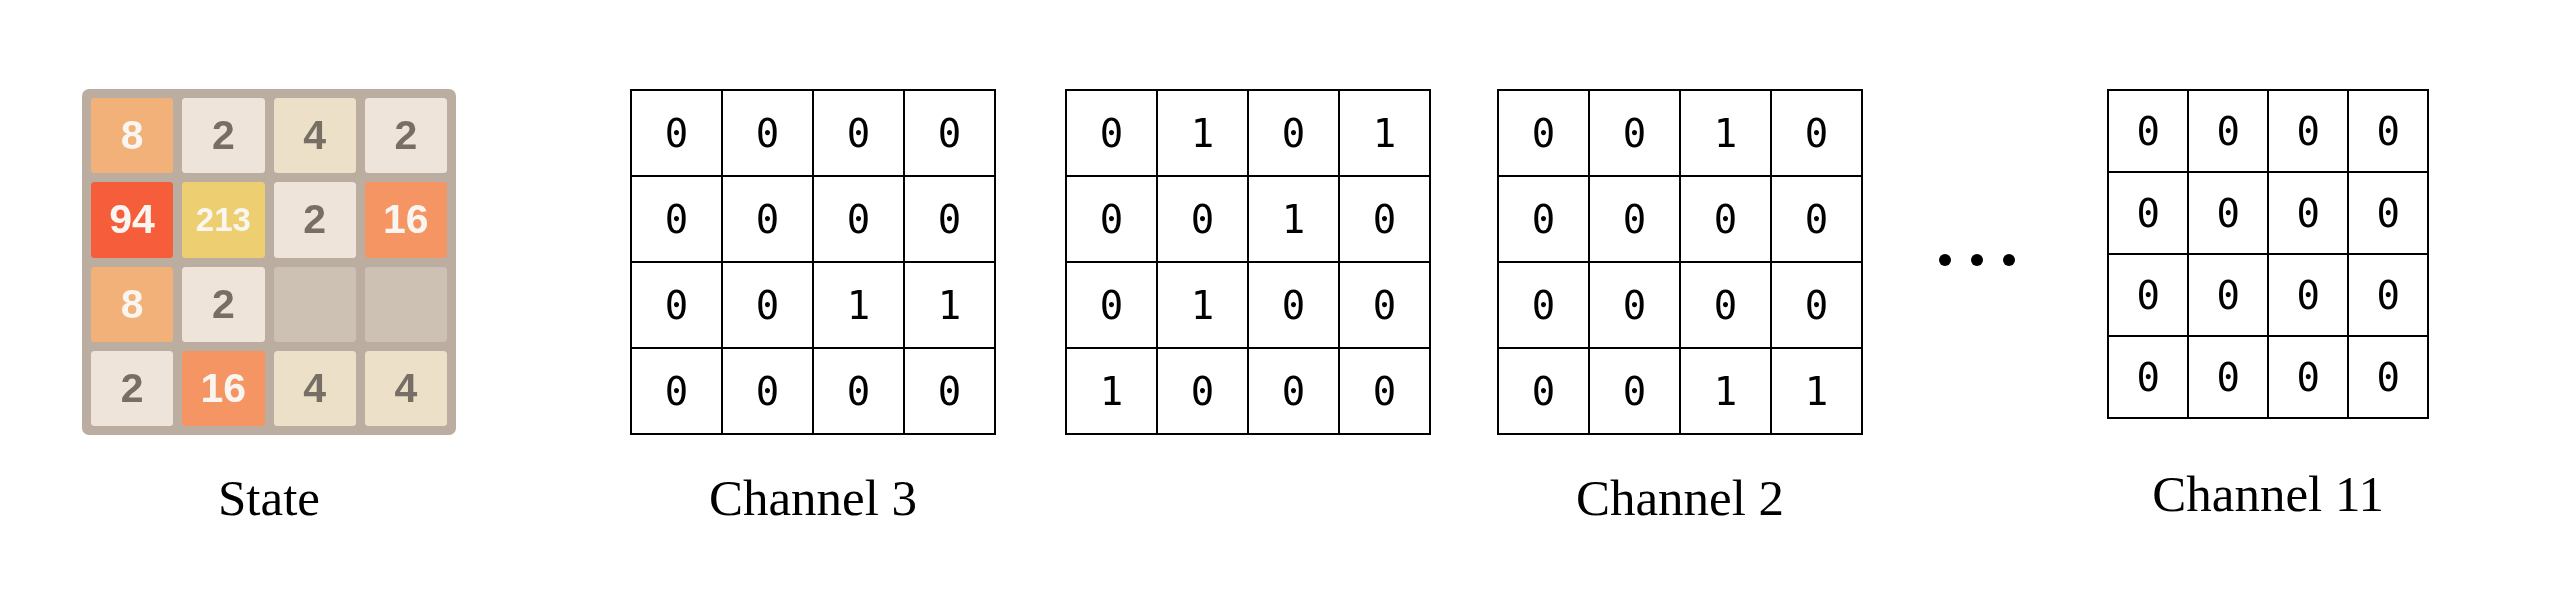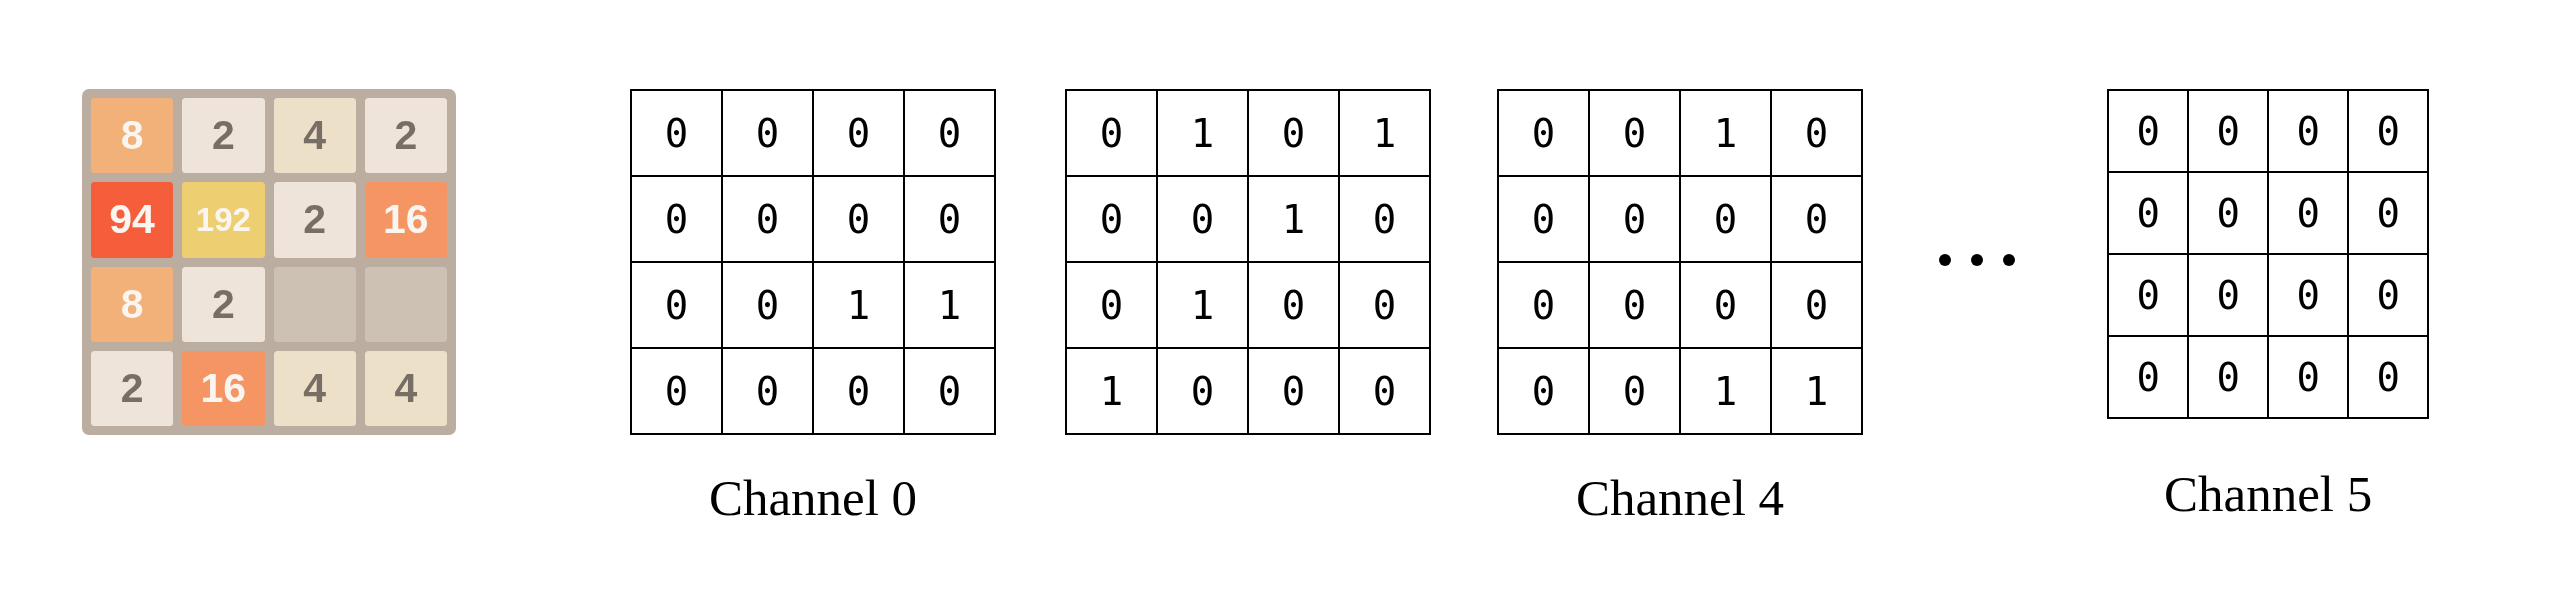--- a/index.html
+++ b/index.html
@@ -94,32 +94,33 @@
 
 <div class="figure">
 
   <div class="block state-block">
     <div class="board" style="background: rgb(187, 173, 160);">
         <div class="tile" style="background: rgb(242, 177, 121); color: rgb(249, 246, 242);">8</div>
         <div class="tile" style="background: rgb(238, 228, 218); color: rgb(119, 110, 101);">2</div>
         <div class="tile" style="background: rgb(237, 224, 200); color: rgb(119, 110, 101);">4</div>
         <div class="tile" style="background: rgb(238, 228, 218); color: rgb(119, 110, 101);">2</div>
         <div class="tile" style="background: rgb(246, 94, 59); color: rgb(249, 246, 242);">94</div>
-        <div class="tile len3" style="background: rgb(237, 207, 114); color: rgb(249, 246, 242);">192</div>
+        <div class="tile len3" style="background: rgb(237, 207, 114); color: rgb(249, 246, 242);">213</div>
         <div class="tile" style="background: rgb(238, 228, 218); color: rgb(119, 110, 101);">2</div>
         <div class="tile" style="background: rgb(245, 149, 99); color: rgb(249, 246, 242);">16</div>
         <div class="tile" style="background: rgb(242, 177, 121); color: rgb(249, 246, 242);">8</div>
         <div class="tile" style="background: rgb(238, 228, 218); color: rgb(119, 110, 101);">2</div>
         <div class="tile" style="background: rgb(205, 193, 180);"></div>
         <div class="tile" style="background: rgb(205, 193, 180);"></div>
         <div class="tile" style="background: rgb(238, 228, 218); color: rgb(119, 110, 101);">2</div>
         <div class="tile" style="background: rgb(245, 149, 99); color: rgb(249, 246, 242);">16</div>
         <div class="tile" style="background: rgb(237, 224, 200); color: rgb(119, 110, 101);">4</div>
         <div class="tile" style="background: rgb(237, 224, 200); color: rgb(119, 110, 101);">4</div>
       </div>
+    <div class="caption">State</div>
   </div>
 
   <div class="block channel-block ml-ch0">
     <div class="mgrid" style="border-color: rgb(0, 0, 0);">
         <div class="mcell" style="border-color: rgb(0, 0, 0); color: rgb(0, 0, 0);">0</div>
         <div class="mcell" style="border-color: rgb(0, 0, 0); color: rgb(0, 0, 0);">0</div>
         <div class="mcell" style="border-color: rgb(0, 0, 0); color: rgb(0, 0, 0);">0</div>
         <div class="mcell" style="border-color: rgb(0, 0, 0); color: rgb(0, 0, 0);">0</div>
         <div class="mcell" style="border-color: rgb(0, 0, 0); color: rgb(0, 0, 0);">0</div>
         <div class="mcell" style="border-color: rgb(0, 0, 0); color: rgb(0, 0, 0);">0</div>
@@ -127,21 +128,21 @@
         <div class="mcell" style="border-color: rgb(0, 0, 0); color: rgb(0, 0, 0);">0</div>
         <div class="mcell" style="border-color: rgb(0, 0, 0); color: rgb(0, 0, 0);">0</div>
         <div class="mcell" style="border-color: rgb(0, 0, 0); color: rgb(0, 0, 0);">0</div>
         <div class="mcell" style="border-color: rgb(0, 0, 0); color: rgb(0, 0, 0);">1</div>
         <div class="mcell" style="border-color: rgb(0, 0, 0); color: rgb(0, 0, 0);">1</div>
         <div class="mcell" style="border-color: rgb(0, 0, 0); color: rgb(0, 0, 0);">0</div>
         <div class="mcell" style="border-color: rgb(0, 0, 0); color: rgb(0, 0, 0);">0</div>
         <div class="mcell" style="border-color: rgb(0, 0, 0); color: rgb(0, 0, 0);">0</div>
         <div class="mcell" style="border-color: rgb(0, 0, 0); color: rgb(0, 0, 0);">0</div>
       </div>
-    <div class="caption">Channel 0</div>
+    <div class="caption">Channel 3</div>
   </div>
 
   <div class="block channel-block ml-ch1">
     <div class="mgrid" style="border-color: rgb(0, 0, 0);">
         <div class="mcell" style="border-color: rgb(0, 0, 0); color: rgb(0, 0, 0);">0</div>
         <div class="mcell" style="border-color: rgb(0, 0, 0); color: rgb(0, 0, 0);">1</div>
         <div class="mcell" style="border-color: rgb(0, 0, 0); color: rgb(0, 0, 0);">0</div>
         <div class="mcell" style="border-color: rgb(0, 0, 0); color: rgb(0, 0, 0);">1</div>
         <div class="mcell" style="border-color: rgb(0, 0, 0); color: rgb(0, 0, 0);">0</div>
         <div class="mcell" style="border-color: rgb(0, 0, 0); color: rgb(0, 0, 0);">0</div>
@@ -170,21 +171,21 @@
         <div class="mcell" style="border-color: rgb(0, 0, 0); color: rgb(0, 0, 0);">0</div>
         <div class="mcell" style="border-color: rgb(0, 0, 0); color: rgb(0, 0, 0);">0</div>
         <div class="mcell" style="border-color: rgb(0, 0, 0); color: rgb(0, 0, 0);">0</div>
         <div class="mcell" style="border-color: rgb(0, 0, 0); color: rgb(0, 0, 0);">0</div>
         <div class="mcell" style="border-color: rgb(0, 0, 0); color: rgb(0, 0, 0);">0</div>
         <div class="mcell" style="border-color: rgb(0, 0, 0); color: rgb(0, 0, 0);">0</div>
         <div class="mcell" style="border-color: rgb(0, 0, 0); color: rgb(0, 0, 0);">0</div>
         <div class="mcell" style="border-color: rgb(0, 0, 0); color: rgb(0, 0, 0);">1</div>
         <div class="mcell" style="border-color: rgb(0, 0, 0); color: rgb(0, 0, 0);">1</div>
       </div>
-    <div class="caption">Channel 4</div>
+    <div class="caption">Channel 2</div>
   </div>
 
   <div class="dots-block">
       <span class="dot" style="background: rgb(0, 0, 0);"></span>
       <span class="dot" style="background: rgb(0, 0, 0);"></span>
       <span class="dot" style="background: rgb(0, 0, 0);"></span>
     </div>
 
   <div class="block channel-block small-grid ml-ch15">
     <div class="mgrid small" style="border-color: rgb(0, 0, 0);">
@@ -198,17 +199,17 @@
         <div class="mcell" style="border-color: rgb(0, 0, 0); color: rgb(0, 0, 0);">0</div>
         <div class="mcell" style="border-color: rgb(0, 0, 0); color: rgb(0, 0, 0);">0</div>
         <div class="mcell" style="border-color: rgb(0, 0, 0); color: rgb(0, 0, 0);">0</div>
         <div class="mcell" style="border-color: rgb(0, 0, 0); color: rgb(0, 0, 0);">0</div>
         <div class="mcell" style="border-color: rgb(0, 0, 0); color: rgb(0, 0, 0);">0</div>
         <div class="mcell" style="border-color: rgb(0, 0, 0); color: rgb(0, 0, 0);">0</div>
         <div class="mcell" style="border-color: rgb(0, 0, 0); color: rgb(0, 0, 0);">0</div>
         <div class="mcell" style="border-color: rgb(0, 0, 0); color: rgb(0, 0, 0);">0</div>
         <div class="mcell" style="border-color: rgb(0, 0, 0); color: rgb(0, 0, 0);">0</div>
       </div>
-    <div class="caption">Channel 5</div>
+    <div class="caption">Channel 11</div>
   </div>
 
 </div>
 
 
 </body></html>

